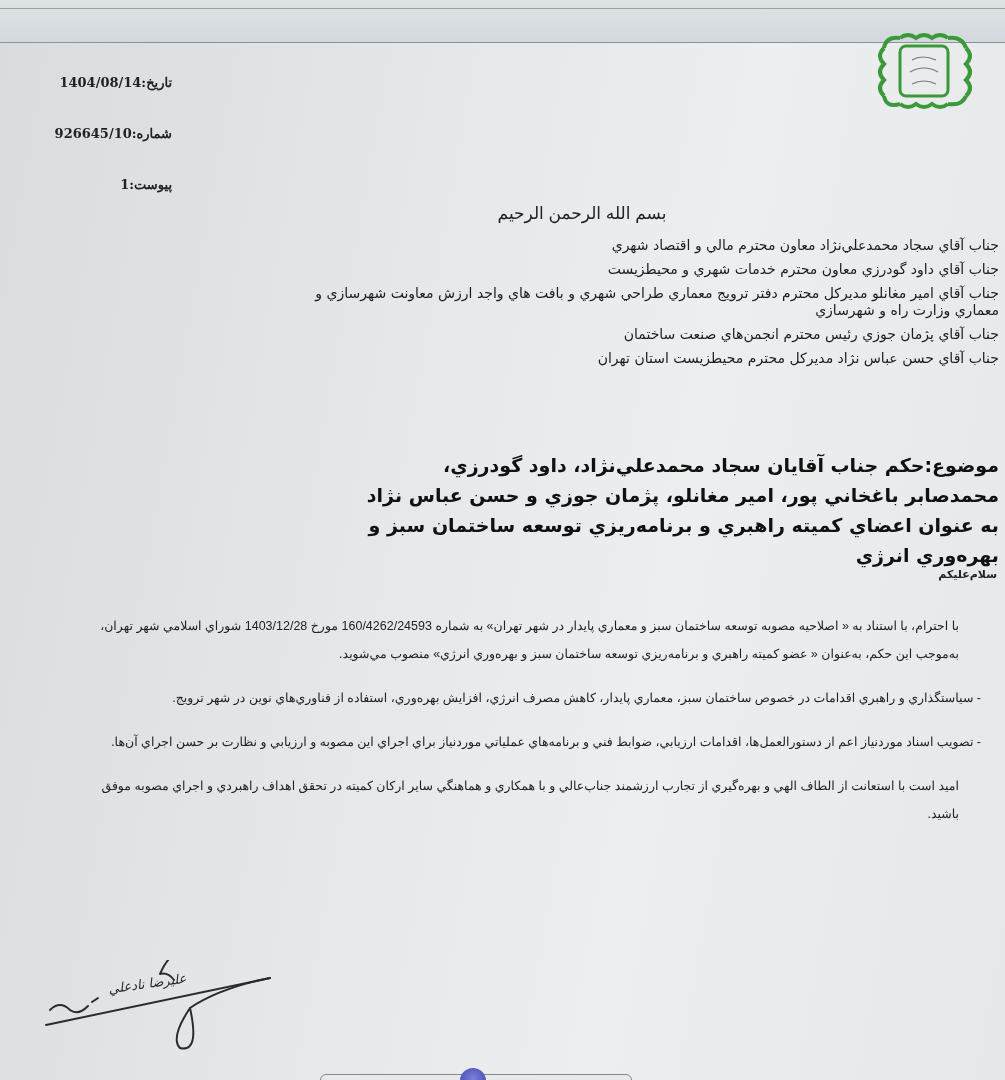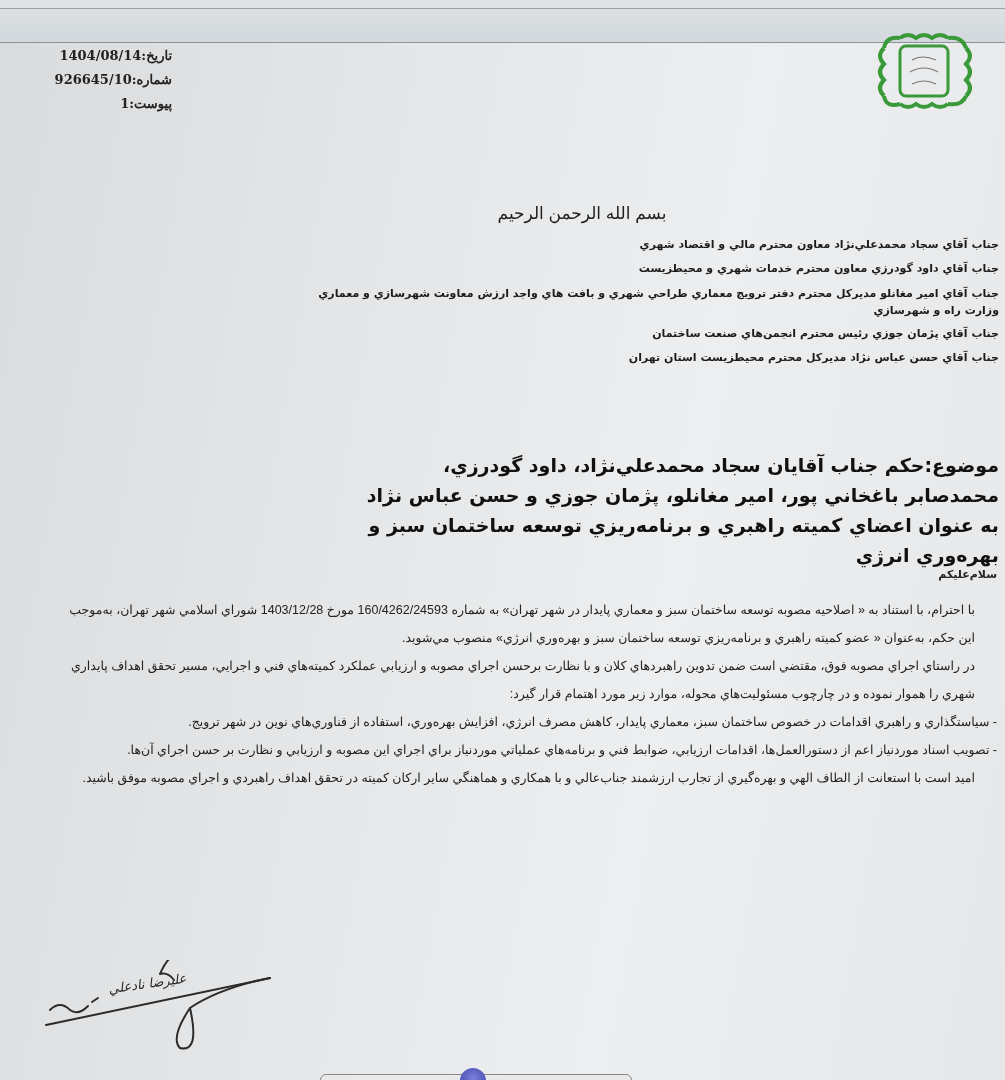--- a/index.html
+++ b/index.html
@@ -15,54 +15,54 @@
     border-bottom:1px solid #8c9296;
   }
   .top-band .line1 {
     position:absolute; left:0; top:8px; width:1005px; height:1px; background:#9aa0a4;
   }
   .meta {
     position:absolute; left:50px; top:44px; width:122px;
     direction:rtl; text-align:right; font-family:"DejaVu Serif", serif;
     font-weight:bold; font-size:13px; color:#222;
   }
-  .meta .row { height:24px; line-height:24px; white-space:nowrap; }
+  .meta .row { height:24px; line-height:24px; white-space:nowrap;margin-top:27px; }
   .logo {
     position:absolute; left:870px; top:30px; width:110px; height:80px;
   }
   .doc {
     position:absolute; left:12px; top:0; width:1005px; height:1080px;
     direction:rtl;
   }
   .bismillah {
     position:absolute; left:470px; width:200px; top:203px;
     text-align:center; font-family:"Liberation Sans", sans-serif;
     font-size:17px; color:#222;
   }
   .recipients {
     position:absolute; right:18px; top:233px; width:700px;
-    font-family:"DejaVu Sans", sans-serif; font-weight:bold; font-size:11px;
+    font-family:"DejaVu Sans", sans-serif; font-weight:normal; font-size:14px;
     text-align:right; color:#1c1c1c;
   }
   .recipients .r { line-height:24px; white-space:nowrap; }
   .recipients .r.wrap { white-space:normal; line-height:17px; padding:4px 0 3px 0; }
   .subject {
     position:absolute; right:18px; top:434px; width:640px;
     font-family:"DejaVu Sans", sans-serif; font-weight:bold; font-size:19px;
     line-height:30px; text-align:right; color:#111;margin-top:16px;
   }
   .greeting {
     position:absolute; right:20px; top:568px; font-size:11px; font-weight:bold; color:#222;
   }
   .body-text {
     position:absolute; right:20px; top:596px; width:945px;
     font-family:"Liberation Sans", sans-serif; font-size:12.5px; color:#222;
     text-align:right;
   }
-  .body-text p { margin:0; line-height:28px; }
+  .body-text p { margin:16px; line-height:28px; }
   .body-text .indent { padding-right:22px; }
   .signature {
     position:absolute; left:30px; top:960px; width:260px; height:90px;
   }
   .sig-name {
     position:absolute; left:108px; top:976px; font-size:13px; font-style:italic;
     transform:rotate(-8deg); color:#2a2a2a; direction:rtl;
   }
   .bottom-bar {
     position:absolute; left:320px; top:1074px; width:310px; height:10px;
@@ -115,21 +115,20 @@
     <div class="r">جناب آقاي پژمان جوزي رئيس محترم انجمن‌هاي صنعت ساختمان</div>
     <div class="r">جناب آقاي حسن عباس نژاد مديركل محترم محيطزيست استان تهران</div>
   </div>
 
   <div class="subject">موضوع:حكم جناب آقايان سجاد محمدعلي‌نژاد، داود گودرزي، محمدصابر باغخاني پور، امير مغانلو، پژمان جوزي و حسن عباس نژاد به عنوان اعضاي كميته راهبري و برنامه‌ريزي توسعه ساختمان سبز و بهره‌وري انرژي</div>
 
   <div class="greeting">سلام‌عليكم</div>
 
   <div class="body-text">
     <p class="indent">با احترام، با استناد به « اصلاحيه مصوبه توسعه ساختمان سبز و معماري پايدار در شهر تهران» به شماره 160/4262/24593 مورخ 1403/12/28 شوراي اسلامي شهر تهران، به‌موجب اين حكم، به‌عنوان « عضو كميته راهبري و برنامه‌ريزي توسعه ساختمان سبز و بهره‌وري انرژي» منصوب مي‌شويد.</p>
-    <p class="indent">در راستاي اجراي مصوبه فوق، مقتضي است ضمن تدوين راهبردهاي كلان و با نظارت برحسن اجراي مصوبه و ارزيابي عملكرد كميته‌هاي فني و اجرايي، مسير تحقق اهداف پايداري شهري را هموار نموده و در چارچوب مسئوليت‌هاي محوله، موارد زير مورد اهتمام قرار گيرد:</p>
     <p>- سياستگذاري و راهبري اقدامات در خصوص ساختمان سبز، معماري پايدار، كاهش مصرف انرژي، افزايش بهره‌وري، استفاده از فناوري‌هاي نوين در شهر ترويج.</p>
     <p>- تصويب اسناد موردنياز اعم از دستورالعمل‌ها، اقدامات ارزيابي، ضوابط فني و برنامه‌هاي عملياتي موردنياز براي اجراي اين مصوبه و ارزيابي و نظارت بر حسن اجراي آن‌ها.</p>
     <p class="indent">اميد است با استعانت از الطاف الهي و بهره‌گيري از تجارب ارزشمند جناب‌عالي و با همكاري و هماهنگي ساير اركان كميته در تحقق اهداف راهبردي و اجراي مصوبه موفق باشيد.</p>
   </div>
 </div>
 
 <div class="sig-name">عليرضا نادعلي</div>
 <div class="signature">
   <svg width="260" height="90" viewBox="0 0 260 90">
     <g fill="none" stroke="#2b2b2b" stroke-width="2" stroke-linecap="round">

